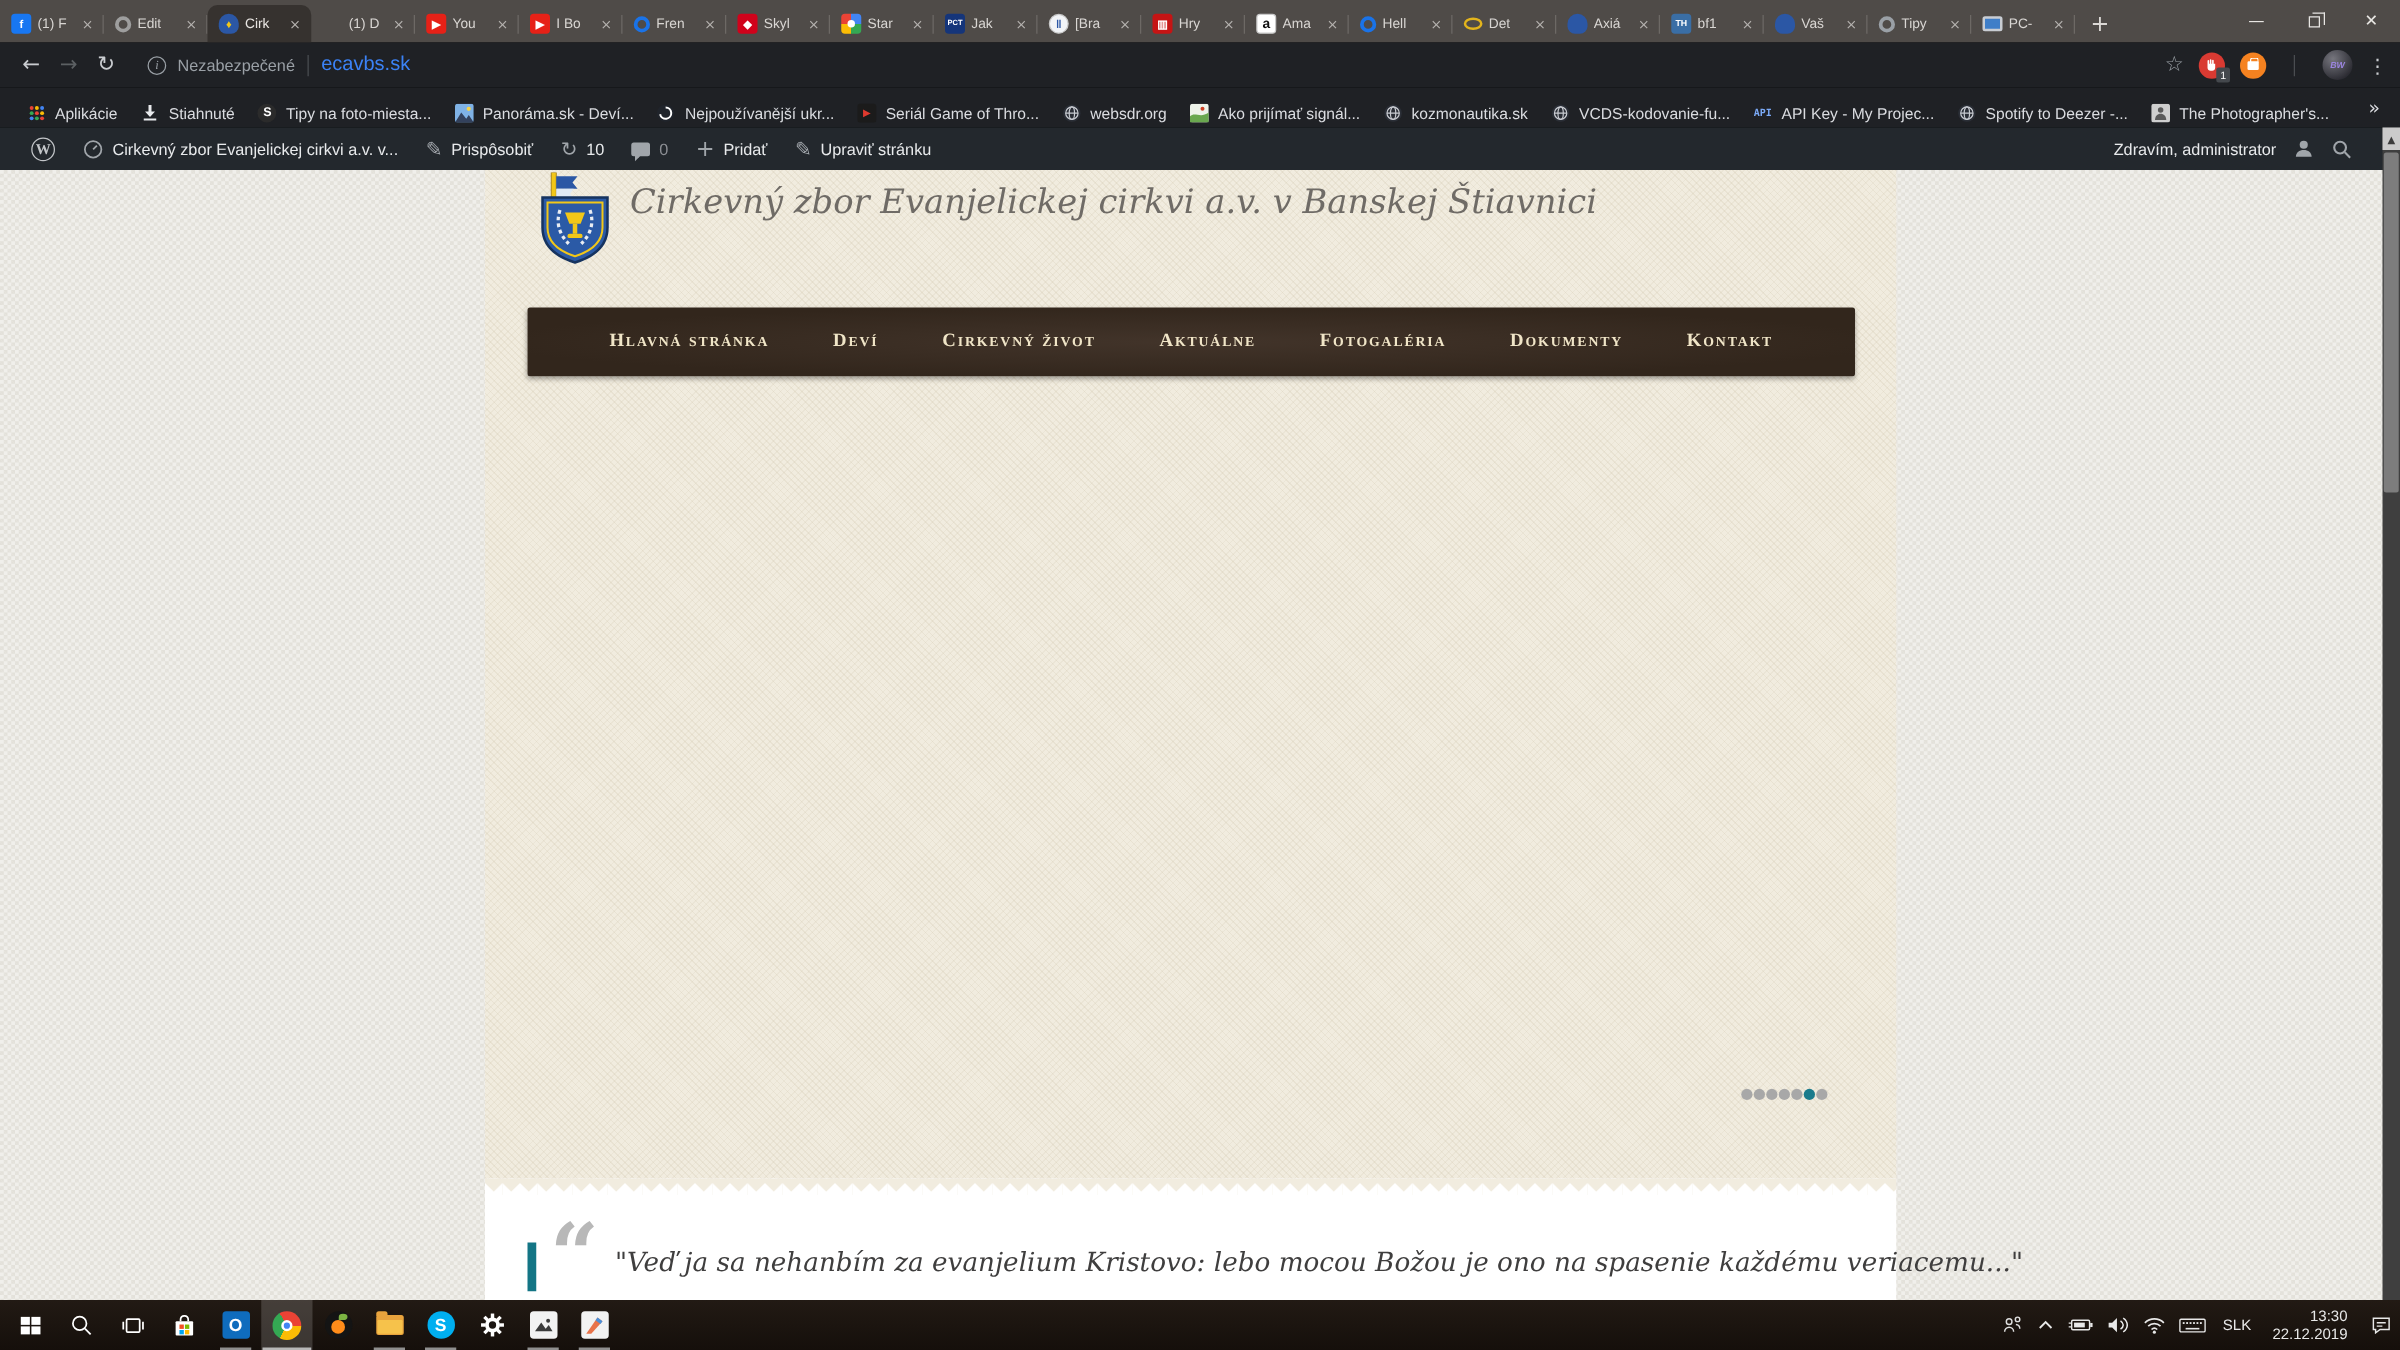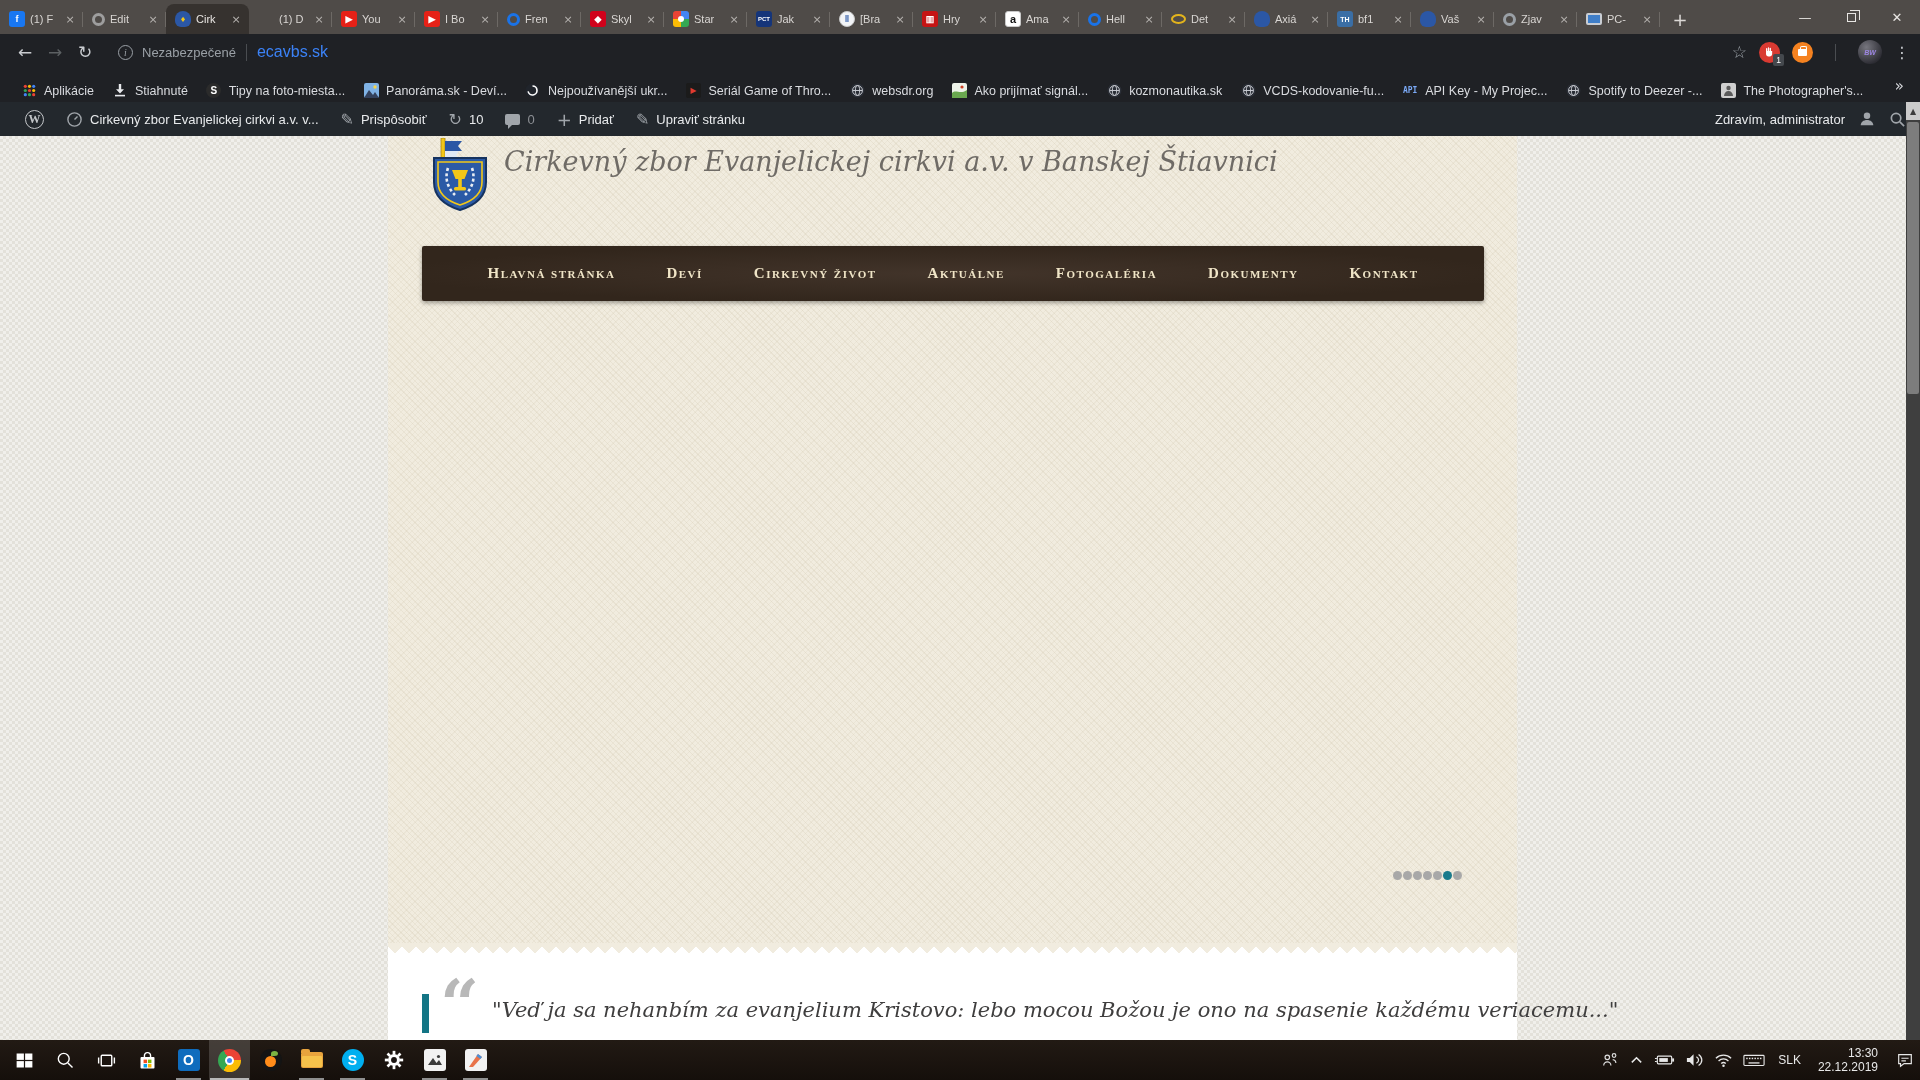--- a/index.html
+++ b/index.html
@@ -81,21 +81,21 @@
   .ab-ic { color:#a0a5aa; font-size:16px; }
   .ab-wp { width:19px; height:19px; border:1.5px solid #c3c6c9; border-radius:50%;
     color:#c3c6c9; font-family:"Liberation Serif",serif; font-size:12px; font-weight:bold;
     display:flex; align-items:center; justify-content:center; }
   .ab-bubble { width:15px; height:11px; background:#a0a5aa; border-radius:2px;
     position:relative; }
   .ab-bubble::after { content:''; position:absolute; left:3px; bottom:-4px;
     border:3px solid transparent; border-top-color:#a0a5aa; border-left-color:#a0a5aa; }
   .dim { color:#8c8f94; }
   #ab-right { margin-left:auto; display:flex; align-items:center; gap:13px;
-    }
+    padding-right:24px; }
 
   
   #page { position:absolute; top:136px; left:0; width:1920px; height:904px;
     background-color:#f0efeb;
     background-image:
       linear-gradient(45deg,#e3e1da 25%,transparent 25%,transparent 75%,#e3e1da 75%),
       linear-gradient(45deg,#e3e1da 25%,transparent 25%,transparent 75%,#e3e1da 75%);
     background-size:6px 6px; background-position:0 0,3px 3px; overflow:hidden; }
   #content-col { position:absolute; left:388px; top:0; width:1129px; height:904px; }
   #beige { position:absolute; top:0; left:0; width:100%; height:807px;
@@ -296,21 +296,21 @@
         <span class="tab-label">bf1</span>
         <span class="tab-close glyph">×</span>
       </div>
       <div class="tab">
         <span class="fav" style="background: rgb(43, 87, 165); border-radius: 50% 50% 38% 38%;"></span>
         <span class="tab-label">Vaš</span>
         <span class="tab-close glyph">×</span>
       </div>
       <div class="tab">
         <span class="fav fav-ring" style="border-color: rgb(154, 160, 166);"></span>
-        <span class="tab-label">Zjav</span>
+        <span class="tab-label">Tipy</span>
         <span class="tab-close glyph">×</span>
       </div>
       <div class="tab">
         <span class="fav fav-monitor"></span>
         <span class="tab-label">PC-</span>
         <span class="tab-close glyph">×</span>
       </div>
     </div>
   <div id="newtab-btn" class="glyph">+</div>
   <div id="win-controls">

